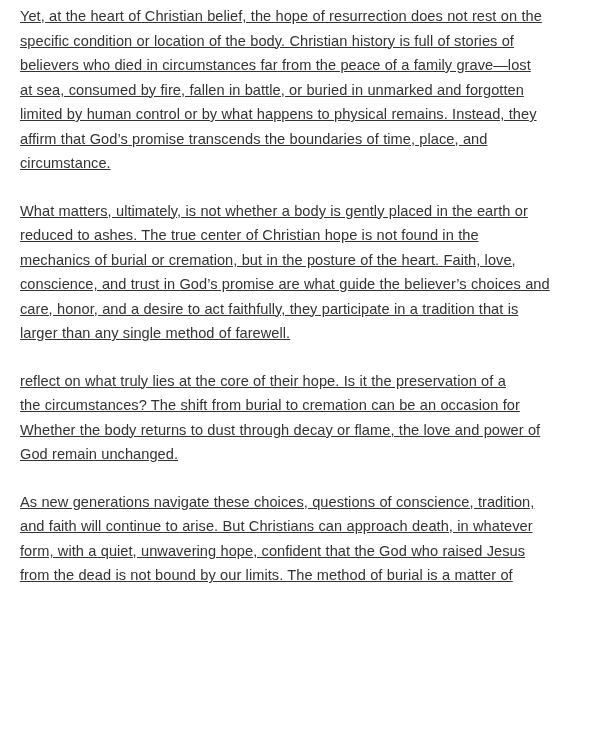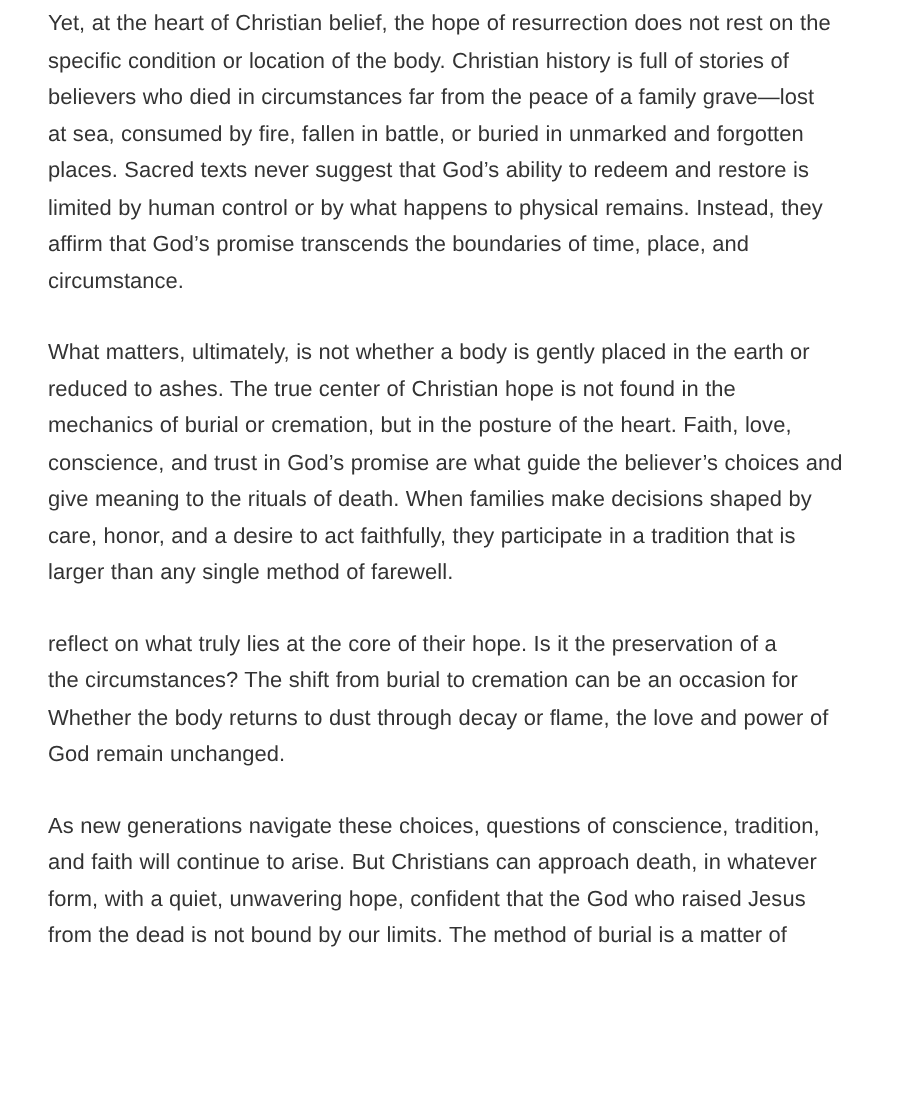--- a/index.html
+++ b/index.html
@@ -8,21 +8,22 @@
       background: #ffffff;
     }
     body {
       width: 605px;
       height: 740px;
       overflow: hidden;
       font-family: "Liberation Sans", "DejaVu Sans", sans-serif;
       color: #333333;
     }
     .doc {
-      padding: 4px 28px 0 32px;
+      padding: 4px 28px 0 20px;
+      text-decoration: underline;
     }
     .doc p {
       margin: 0 0 23px 0;
       font-size: 14.6px;
       line-height: 24.5px;
       letter-spacing: 0.05px;
       word-spacing: 0.2px;
     }
     .doc p .ln {
       display: block;
@@ -31,31 +32,29 @@
   </style>
 </head>
 <body>
 
 <div class="doc">
   <p>
     <span class="ln">Yet, at the heart of Christian belief, the hope of resurrection does not rest on the</span>
     <span class="ln">specific condition or location of the body. Christian history is full of stories of</span>
     <span class="ln">believers who died in circumstances far from the peace of a family grave—lost</span>
     <span class="ln">at sea, consumed by fire, fallen in battle, or buried in unmarked and forgotten</span>
-    <span class="ln">places. Sacred texts never suggest that God’s ability to redeem and restore is</span>
     <span class="ln">limited by human control or by what happens to physical remains. Instead, they</span>
     <span class="ln">affirm that God’s promise transcends the boundaries of time, place, and</span>
     <span class="ln">circumstance.</span>
   </p>
   <p>
     <span class="ln">What matters, ultimately, is not whether a body is gently placed in the earth or</span>
     <span class="ln">reduced to ashes. The true center of Christian hope is not found in the</span>
     <span class="ln">mechanics of burial or cremation, but in the posture of the heart. Faith, love,</span>
     <span class="ln">conscience, and trust in God’s promise are what guide the believer’s choices and</span>
-    <span class="ln">give meaning to the rituals of death. When families make decisions shaped by</span>
     <span class="ln">care, honor, and a desire to act faithfully, they participate in a tradition that is</span>
     <span class="ln">larger than any single method of farewell.</span>
   </p>
   <p>
     <span class="ln">reflect on what truly lies at the core of their hope. Is it the preservation of a</span>
     <span class="ln">the circumstances? The shift from burial to cremation can be an occasion for</span>
     <span class="ln">Whether the body returns to dust through decay or flame, the love and power of</span>
     <span class="ln">God remain unchanged.</span>
   </p>
   <p>

